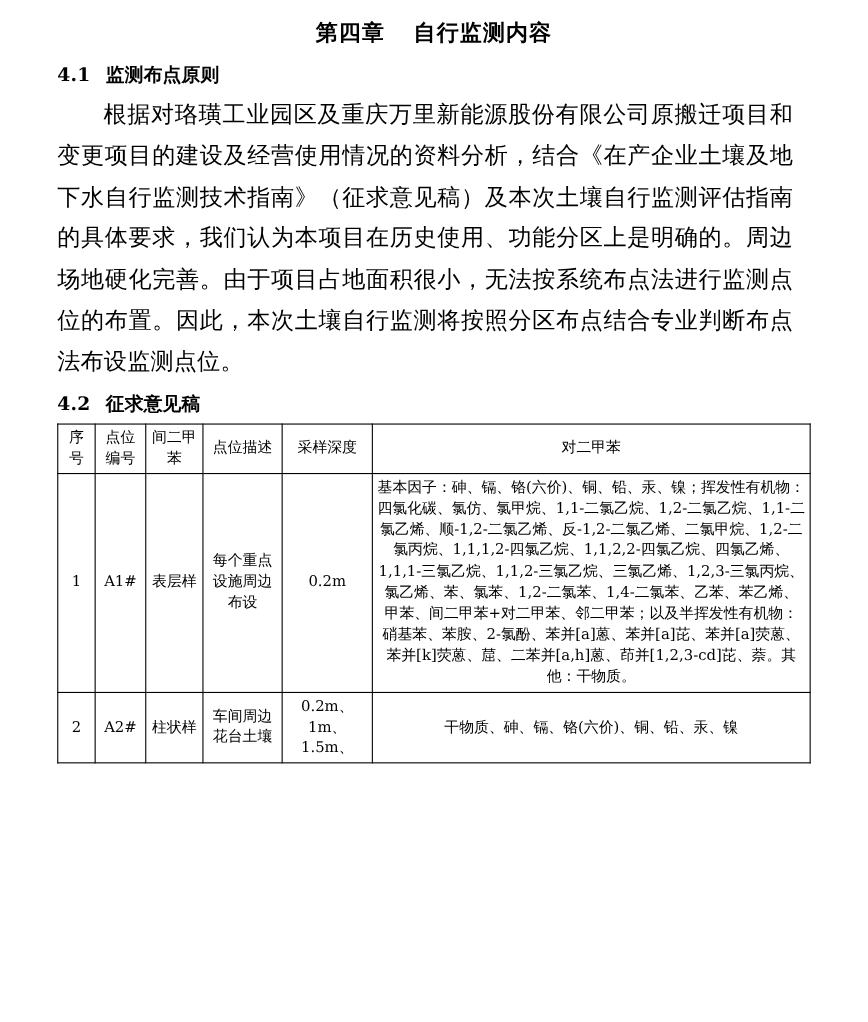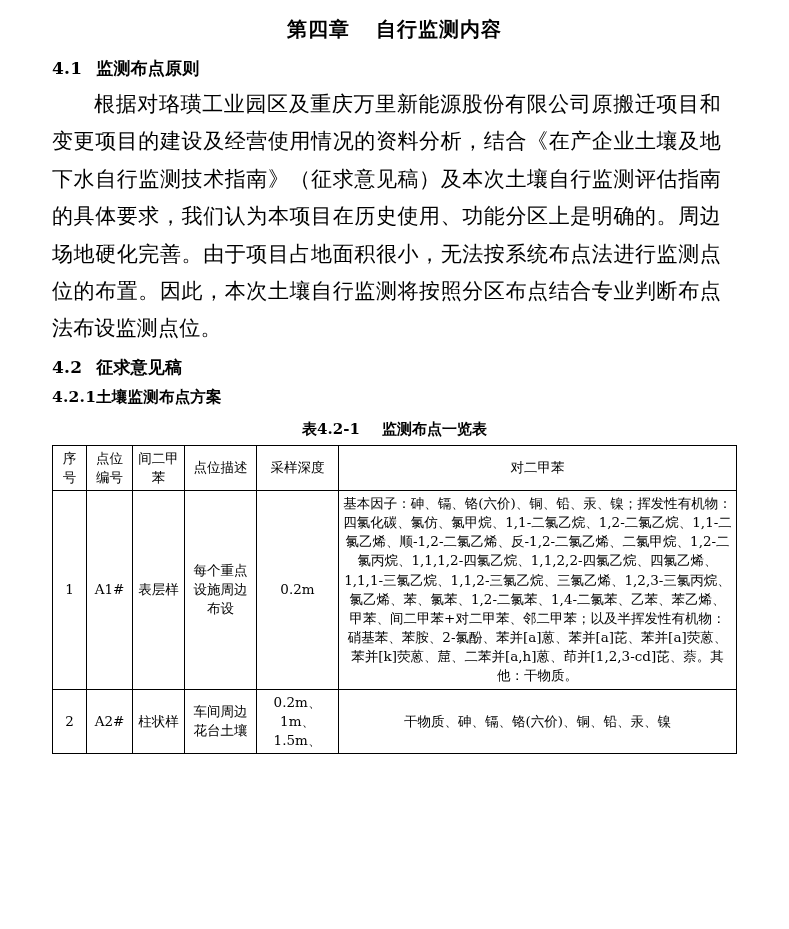--- a/index.html
+++ b/index.html
@@ -121,28 +121,22 @@
   <div class="h2">
     <span class="num">4.1</span><span class="sp"></span><span>监测布点原则</span>
   </div>
 
   <p class="para">根据对珞璜工业园区及重庆万里新能源股份有限公司原搬迁项目和变更项目的建设及经营使用情况的资料分析，结合《在产企业土壤及地下水自行监测技术指南》（征求意见稿）及本次土壤自行监测评估指南的具体要求，我们认为本项目在历史使用、功能分区上是明确的。周边场地硬化完善。由于项目占地面积很小，无法按系统布点法进行监测点位的布置。因此，本次土壤自行监测将按照分区布点结合专业判断布点法布设监测点位。</p>
 
   <div class="h2">
     <span class="num">4.2</span><span class="sp"></span><span>征求意见稿</span>
   </div>
 
-  <div class="h3">
-    <span class="num">4.2.1</span><span class="sp"></span><span>土壤监测布点方案</span>
-  </div>
 
 
-  <div class="table-caption">
-    <span>表4.2-1</span><span class="gap"></span><span>监测布点一览表</span>
-  </div>
 
   <table class="main-table">
     <colgroup>
       <col class="col-seq">
       <col class="col-code">
       <col class="col-type">
       <col class="col-desc">
       <col class="col-depth">
       <col>
     </colgroup>

